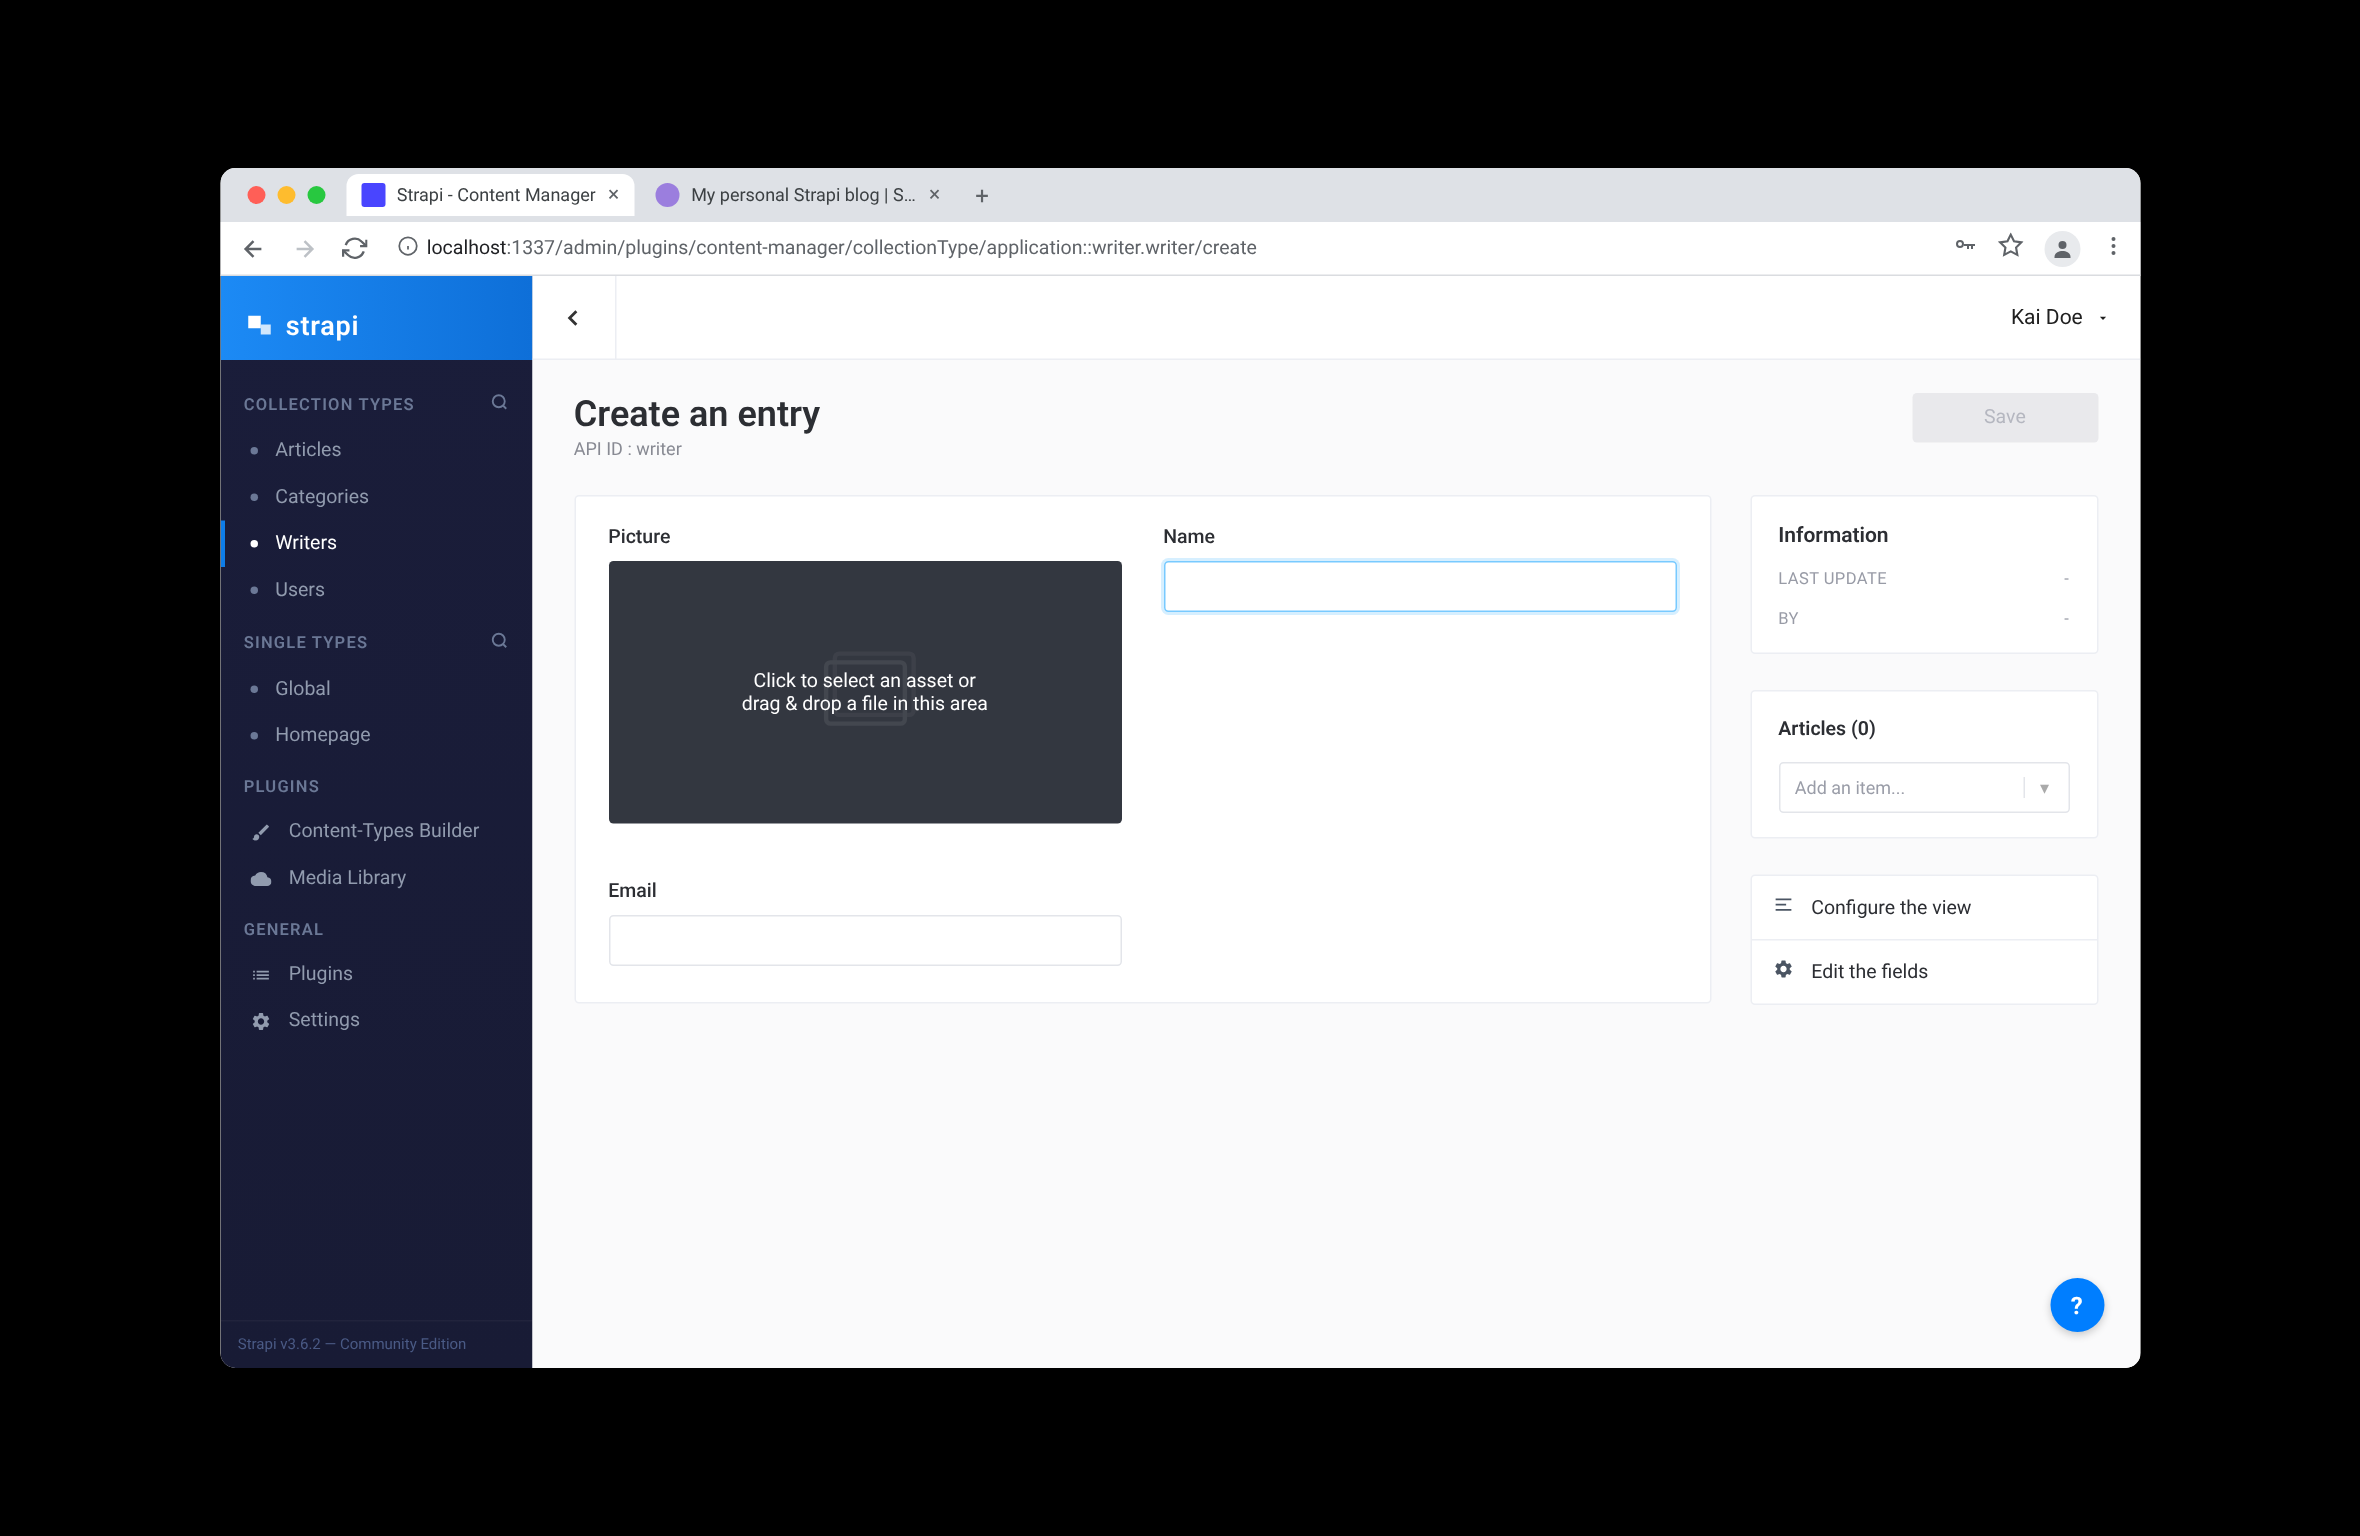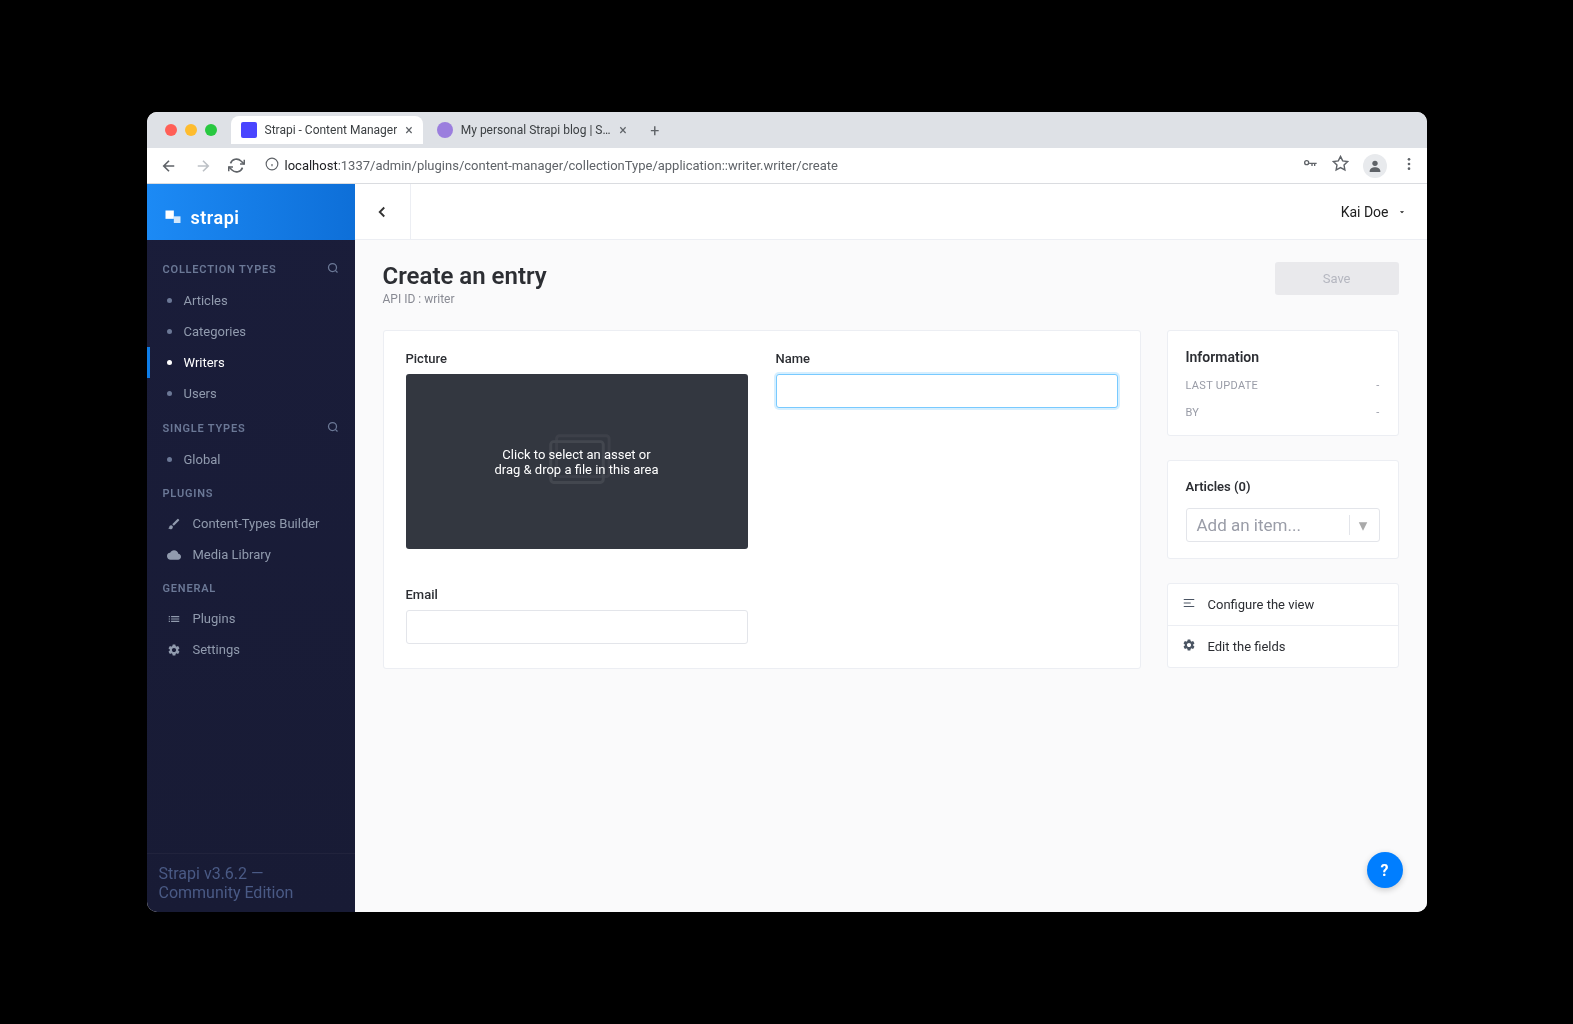--- a/index.html
+++ b/index.html
@@ -92,21 +92,21 @@
     .nav-item.active {
       color: #fff;
       border-left: 3px solid #0e7de8;
       padding-left: 17px;
     }
     .nav-bullet { width: 5px; height: 5px; border-radius: 50%; background: #6b7896; flex-shrink: 0; }
     .nav-item.active .nav-bullet { background: #fff; }
     .nav-icon { width: 14px; height: 14px; flex-shrink: 0; display: flex; align-items: center; justify-content: center; }
     .sidebar-footer {
       padding: 10px 12px;
-      font-size: 16px;
+      font-size: 10px;
       color: #3a4668;
       border-top: 1px solid rgba(255,255,255,0.04);
     }
     .sidebar-footer .ver { color: #4a5a85; }
     
     .main { flex: 1; background: #fafafb; display: flex; flex-direction: column; overflow: hidden; }
     
     .topbar {
       height: 56px;
       background: #fff;
@@ -182,21 +182,21 @@
     .info-row:last-child { margin-bottom: 0; }
     .rel-title { font-size: 13px; font-weight: 600; color: #2c2e33; margin-bottom: 14px; }
     .rel-select {
       display: flex;
       align-items: center;
       justify-content: space-between;
       height: 34px;
       border: 1px solid #e3e5ea;
       border-radius: 3px;
       padding: 0 10px;
-      font-size: 17px;
+      font-size: 12px;
       color: #9a9da8;
       cursor: pointer;
     }
     .rel-chevron { width: 20px; text-align: center; border-left: 1px solid #e3e5ea; padding-left: 8px; color: #aaa; }
     
     .side-links { background: #fff; border: 1px solid #eceef3; border-radius: 3px; overflow: hidden; }
     .side-link { display: flex; align-items: center; gap: 12px; padding: 12px 14px; font-size: 13px; color: #2c2e33; cursor: pointer; border-bottom: 1px solid #eceef3; }
     .side-link:last-child { border-bottom: none; }
     .side-link-icon { color: #4b5563; }
     
@@ -339,20 +339,24 @@
           <span class="section-search">
             <svg width="12" height="12" viewBox="0 0 24 24" fill="none" stroke="currentColor" stroke-width="2.5">
                 <circle cx="11" cy="11" r="8"></circle>
                 <line x1="21" y1="21" x2="16.65" y2="16.65"></line>
               </svg>
           </span>
         </div>
         <div class="nav-item">
             <span class="nav-bullet"></span>
             <span>Global</span>
+          </div>
+        <div class="nav-item">
+            <span class="nav-bullet"></span>
+            <span>Homepage</span>
           </div>
 
         <div class="section-header">
           <span>PLUGINS</span>
         </div>
         <div class="nav-item">
           <span class="nav-icon">
               <svg width="14" height="14" viewBox="0 0 24 24" fill="currentColor">
                 <path d="M7 14c-1.66 0-3 1.34-3 3 0 1.31-1.16 2-2 2 .92 1.22 2.49 2 4 2 2.21 0 4-1.79 4-4 0-1.66-1.34-3-3-3zm13.71-9.37l-1.34-1.34a.996.996 0 0 0-1.41 0L9 12.25 11.75 15l8.96-8.96a.996.996 0 0 0 0-1.41z"></path>
               </svg>

